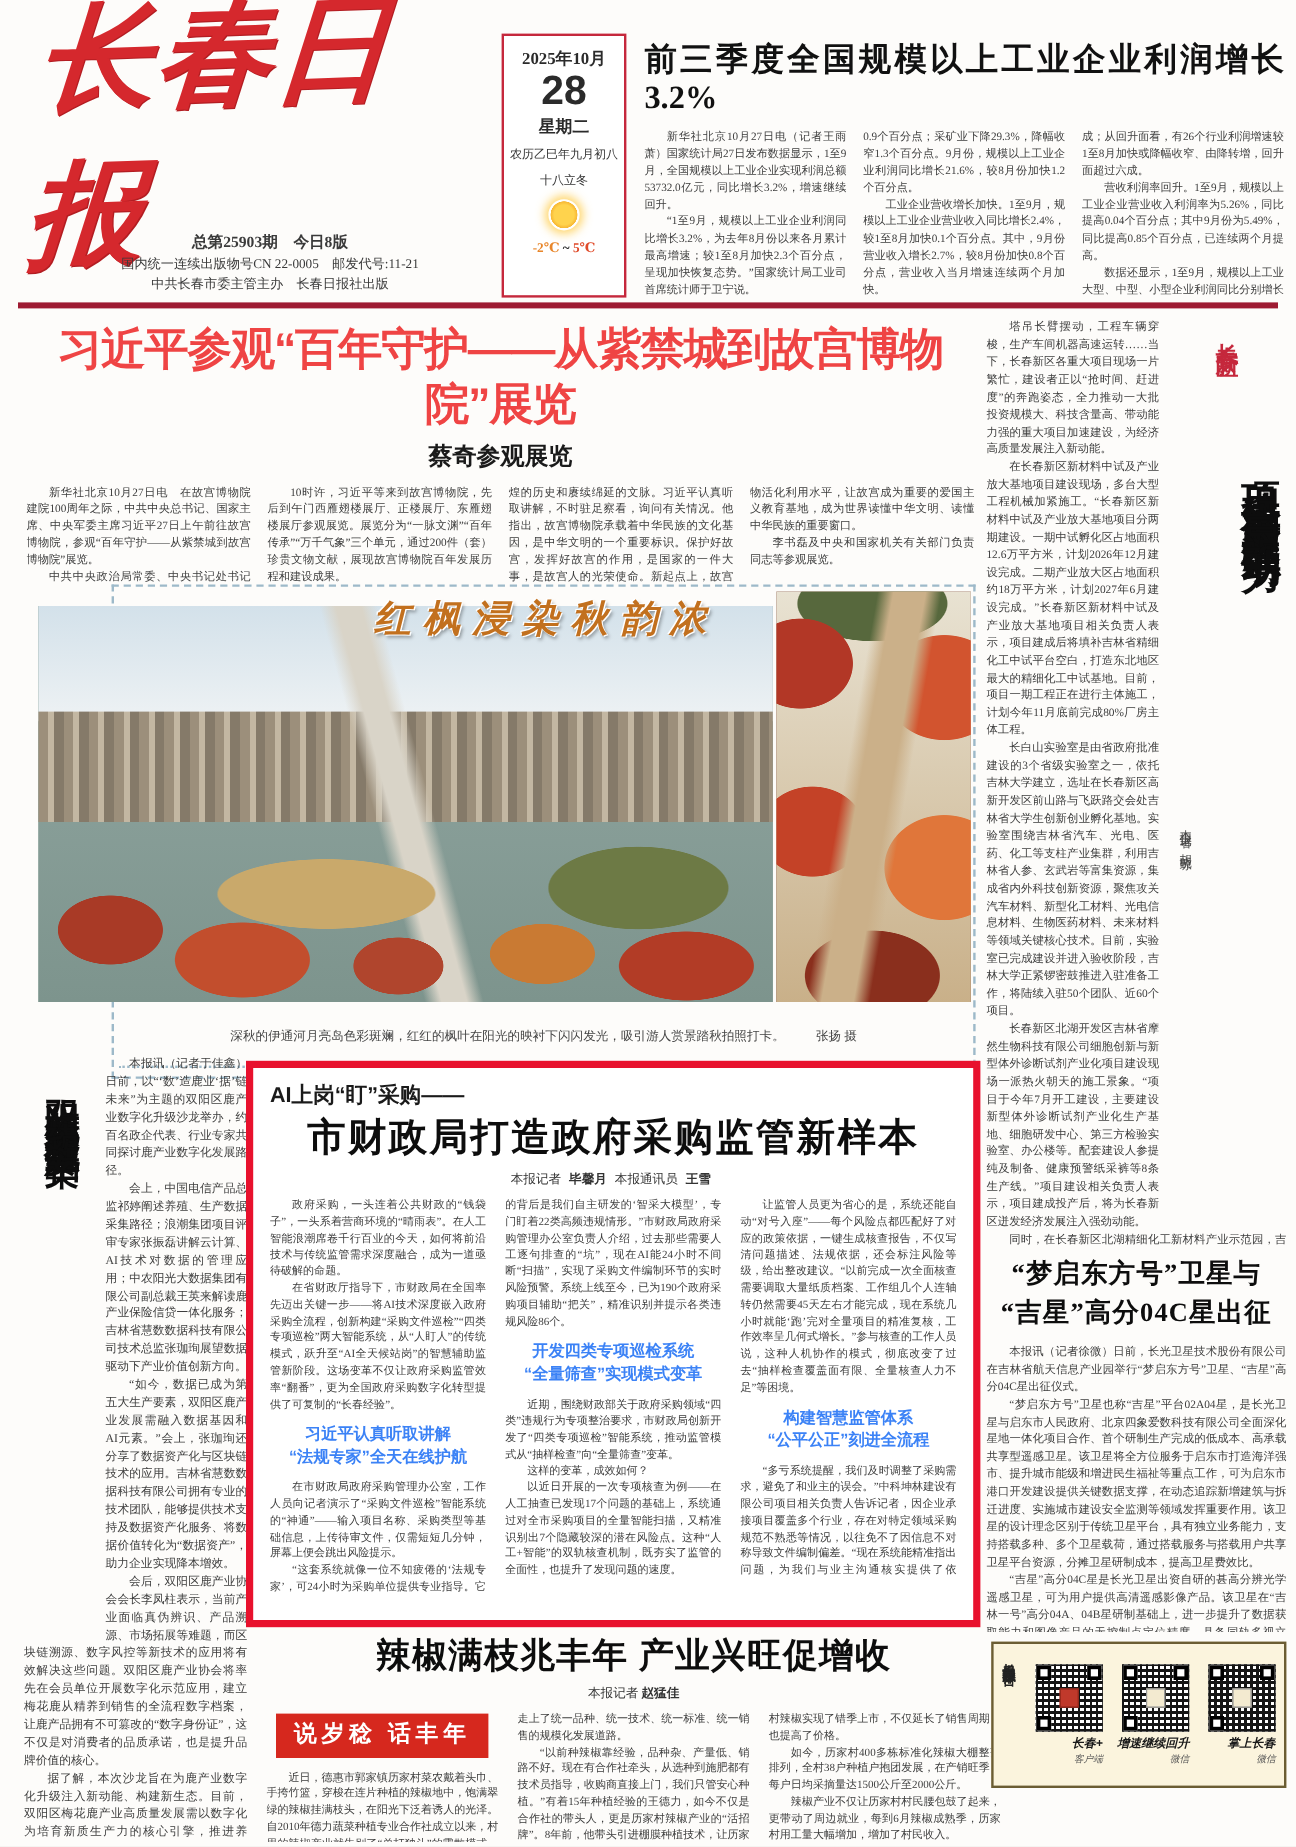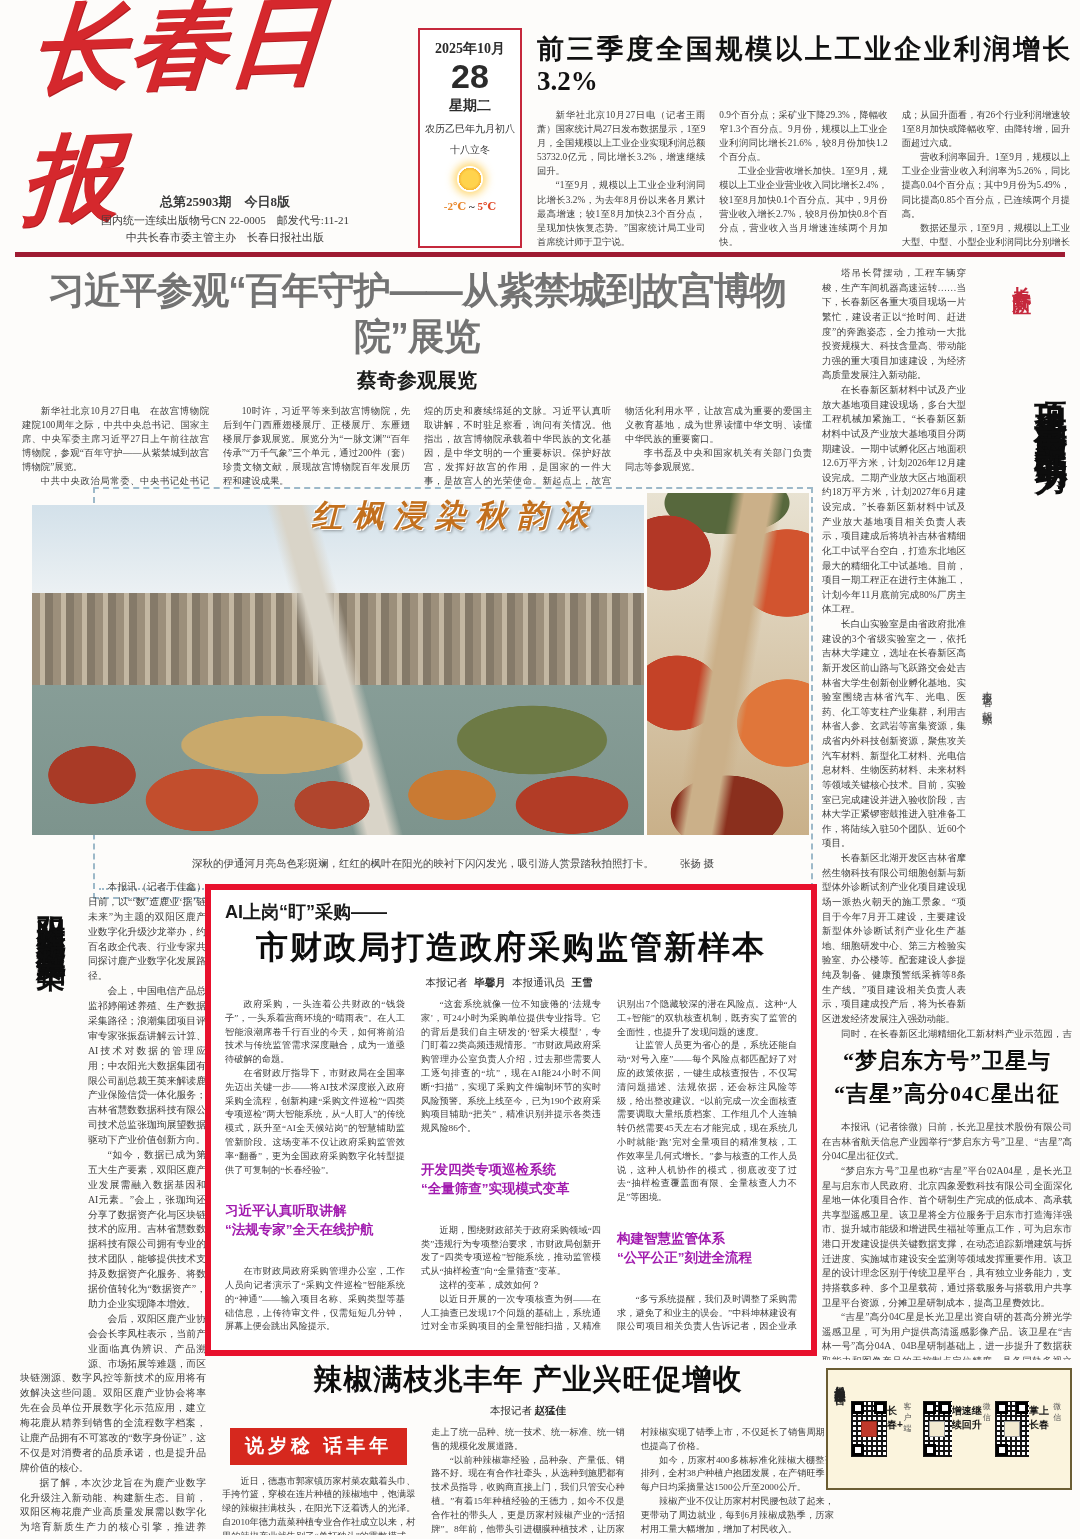--- a/index.html
+++ b/index.html
@@ -28,21 +28,21 @@
   #datebox .t1{color:#e8862a;} #datebox .t2{color:#e04b2a;}
   
   #industry{left:537px;top:33px;width:533px;height:214px;overflow:hidden;}
   #industry h1{margin:0 0 10px;font-size:27px;line-height:1.2;font-weight:900;color:#111;text-align:justify;
                font-family:"Liberation Serif",serif;letter-spacing:0px;}
   .cols3{column-count:3;column-gap:14px;font-size:9.3px;line-height:1.52;text-align:justify;color:#3d3d3d;}
   
   #redrule{left:15px;top:252px;width:1050px;height:5px;background:#9e1b32;}
   
   #xi{left:22px;top:268px;width:790px;height:218px;overflow:hidden;}
-  #xi h1{margin:0;font-size:37px;line-height:1.25;font-weight:900;text-align:center;color:#737373;
+  #xi h1{margin:0;font-size:37px;line-height:1.25;font-weight:900;text-align:center;color:#ef4444;
          font-family:"Liberation Sans","DejaVu Sans",sans-serif;letter-spacing:-1px;}
   #xi h2{margin:6px 0 10px;font-size:20px;font-weight:bold;text-align:center;color:#1a1a1a;
          font-family:"Liberation Sans",sans-serif;}
   .cols4{column-count:4;column-gap:14px;font-size:9.4px;line-height:1.5;text-align:justify;color:#3d3d3d;height:118px;overflow:hidden;}
   
   #photoblock{left:93px;top:487px;width:720px;height:412px;border:2px dashed #9db9c9;box-sizing:border-box;}
   #photo-left{position:absolute;left:-63px;top:16px;width:612px;height:330px;
     background-color:#8ea79e;
     background-image:
       radial-gradient(70px 46px at 60px 270px,#a93a26 0 62%,rgba(0,0,0,0) 63%),
@@ -84,22 +84,22 @@
     font-family:"Liberation Sans",sans-serif;letter-spacing:3px;display:flex;align-items:center;}
   
   #aibox{left:205px;top:884px;width:612px;height:472px;border:6px solid #e8112d;box-sizing:border-box;
          background:#fff;padding:8px 14px 6px;overflow:hidden;}
   #ai-kicker{font-size:18px;font-weight:bold;color:#1a1a1a;font-family:"Liberation Sans",sans-serif;margin:2px 0 2px;}
   #ai-headline{font-size:32px;font-weight:900;text-align:center;color:#0d0d0d;margin:2px 0 6px;
                font-family:"Liberation Serif",serif;letter-spacing:2px;}
   #ai-byline{font-size:10.5px;text-align:center;color:#333;margin-bottom:8px;}
   #ai-byline b{margin:0 4px;}
   #ai-body{column-count:3;column-gap:16px;font-size:9.2px;line-height:1.5;text-align:justify;color:#3d3d3d;height:338px;overflow:hidden;}
-  .sub{font-weight:bold;text-indent:0;font-size:13.5px;line-height:1.4;margin:25px 0;
-       font-family:"Liberation Sans",sans-serif;color:#a21caf;white-space:pre-line;}
+  .sub{font-weight:bold;text-align:center;text-indent:0;font-size:13.5px;line-height:1.4;margin:9px 0;
+       font-family:"Liberation Sans",sans-serif;color:#3b82f6;white-space:pre-line;}
   
   #chili{left:222px;top:1360px;width:612px;height:175px;overflow:hidden;}
   #chili h1{margin:0;font-size:29px;font-weight:900;text-align:center;color:#0d0d0d;
             font-family:"Liberation Sans",sans-serif;letter-spacing:1px;}
   #chili .byline{font-size:10.5px;text-align:center;color:#333;margin:4px 0 8px;}
   #chili-body{column-count:3;column-gap:16px;font-size:9.2px;line-height:1.5;text-align:justify;color:#3d3d3d;height:120px;overflow:hidden;}
   .banner{background:#d6281e;color:#fff;text-align:center;text-indent:0;font-weight:900;font-size:19px;
           font-family:"Liberation Sans",sans-serif;padding:4px 0;margin:2px 8px 10px;letter-spacing:4px;}
   
   #newarea{left:822px;top:266px;width:250px;height:772px;overflow:hidden;font-size:9.5px;line-height:1.54;text-align:justify;color:#3d3d3d;}
@@ -113,21 +113,21 @@
   
   #satellite{left:822px;top:1042px;width:250px;height:318px;overflow:hidden;}
   #satellite h1{margin:2px 0 10px;font-size:22px;font-weight:900;text-align:center;color:#0d0d0d;line-height:1.5;
                 font-family:"Liberation Serif",serif;letter-spacing:1px;}
   #sat-body{font-size:9.5px;line-height:1.54;text-align:justify;color:#3d3d3d;}
   
   #qrbox{left:826px;top:1368px;width:246px;height:122px;background:#fbf4dd;border:2px solid #6b5d33;box-sizing:border-box;
          display:flex;align-items:center;padding:6px 4px;gap:4px;}
   #qr-label{writing-mode:vertical-rl;font-size:11px;font-weight:bold;color:#222;height:104px;letter-spacing:1px;
             font-family:"Liberation Sans",sans-serif;}
-  .qritem{display:flex;flex-direction:row;align-items:flex-start;width:68px;}
+  .qritem{display:flex;flex-direction:column;align-items:flex-end;width:68px;font-style:italic;}
   .qr{width:56px;height:56px;background:#fff;position:relative;
       background-image:
         repeating-linear-gradient(0deg,#151515 0 2px,rgba(0,0,0,0) 2px 5px),
         repeating-linear-gradient(90deg,#151515 0 2px,#fff 2px 5px);}
   .qr .fp{position:absolute;width:12px;height:12px;border:3px solid #000;background:#fff;box-sizing:border-box;}
   .qr .fp1{left:1px;top:1px;}.qr .fp2{right:1px;top:1px;}.qr .fp3{left:1px;bottom:1px;}
   .qr .logo{position:absolute;left:50%;top:50%;width:14px;height:14px;transform:translate(-50%,-50%);background:#f3ead0;border:1px solid #999;}
   .qr .logo.red{background:#c0392b;border-color:#8e2619;}
   .qrname{font-size:10px;font-weight:bold;margin-top:3px;color:#1a1a1a;font-family:"Liberation Sans",sans-serif;}
   .qrsub{font-size:8px;color:#555;}

